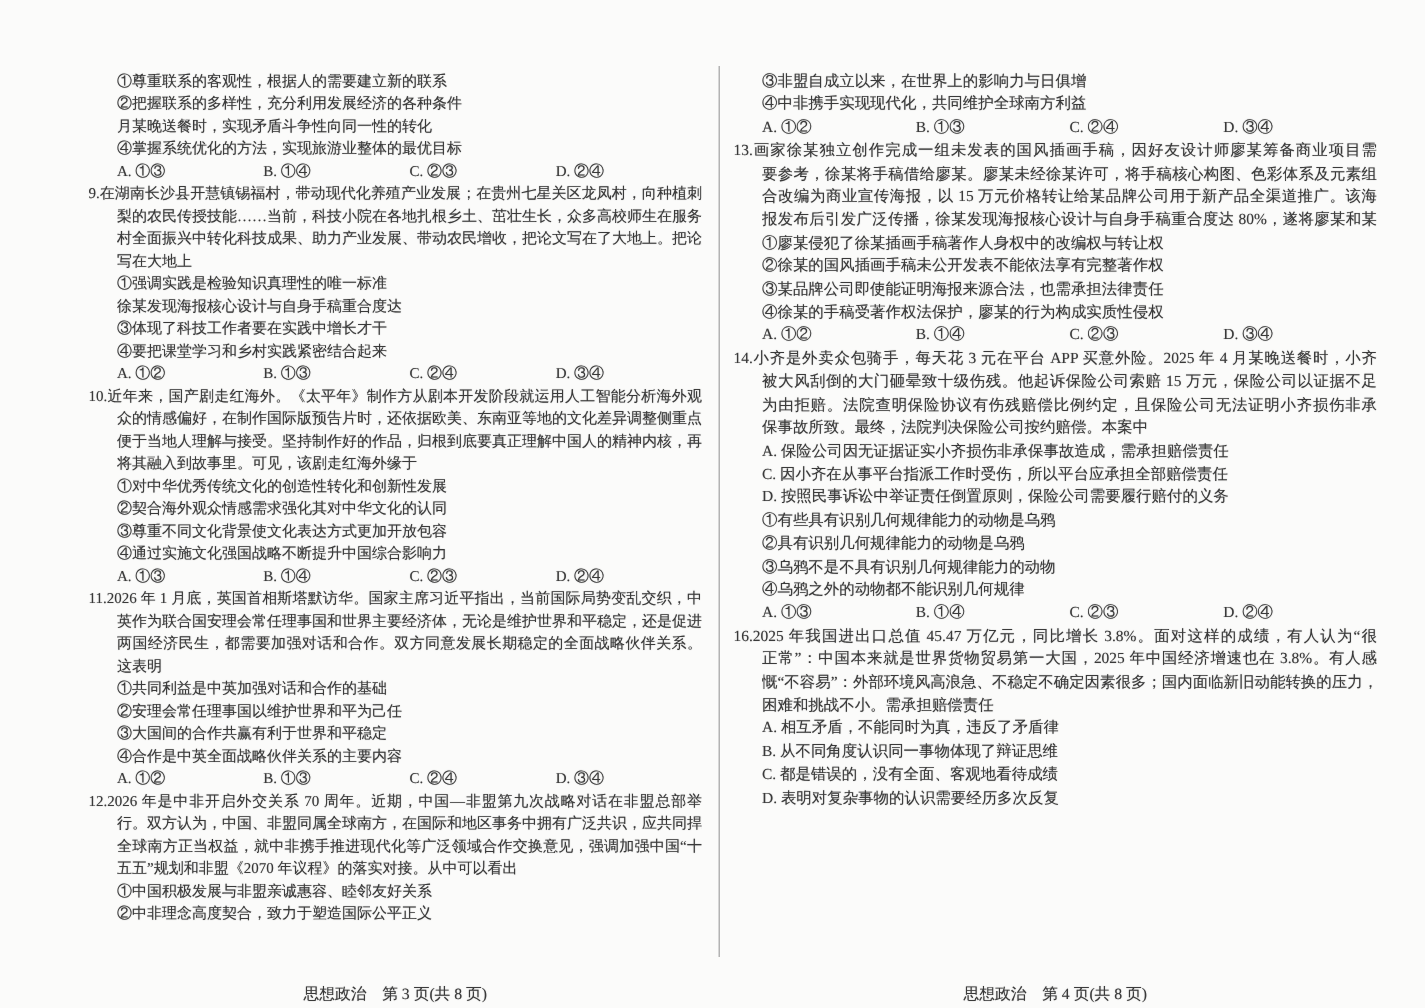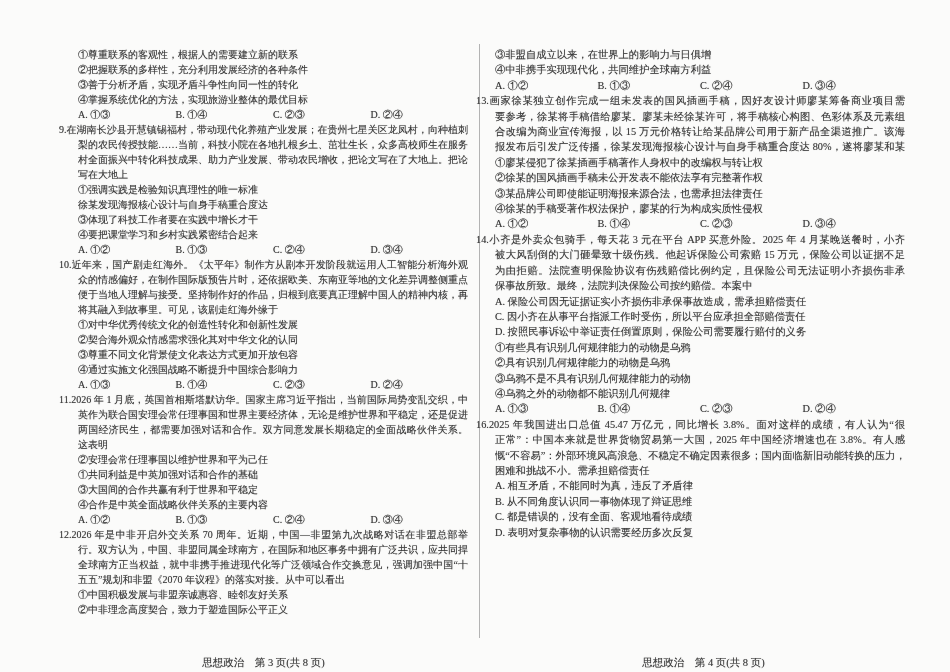--- a/index.html
+++ b/index.html
@@ -16,21 +16,21 @@
     background:#fbfbfa;
     overflow:hidden;
   }
   .col{
     position:absolute;
     top:47px;
     color:#3a3a3a;
     text-shadow:0 0 0.7px rgba(70,70,70,0.55);
   }
   #col-left{left:59px;width:409px;font-size:10px;line-height:15px;}
-  #col-right{left:476px;width:429px;font-size:10.3px;line-height:15.4px;}
+  #col-right{left:489px;width:429px;font-size:10.3px;line-height:15.4px;}
   .divider{
     position:absolute;
     left:479px;top:44px;
     width:1px;height:594px;
     background:#9b9b9b;
     opacity:.75;
   }
   
   .q{padding-left:19px;}
   .line{
@@ -63,21 +63,21 @@
   .footer-left{left:59px;width:409px;}
   .footer-right{left:489px;width:429px;}
 </style>
 </head>
 <body>
 
 <div class="page">
   <div class="col" id="col-left">
       <div class="line plain sub">①尊重联系的客观性，根据人的需要建立新的联系</div>
       <div class="line plain sub">②把握联系的多样性，充分利用发展经济的各种条件</div>
-      <div class="line plain sub">③善于分析矛盾，实现矛盾斗争性向同一性的转化</div>
+      <div class="line plain sub">月某晚送餐时，实现矛盾斗争性向同一性的转化</div>
       <div class="line plain sub">④掌握系统优化的方法，实现旅游业整体的最优目标</div>
       <div class="optrow">
         <span class="opt">A. ①③</span>
         <span class="opt">B. ①④</span>
         <span class="opt">C. ②③</span>
         <span class="opt">D. ②④</span>
       </div>
       <div class="q">
         <div class="line first"><span class="num">9.</span><span>在湖南长沙县开慧镇锡福村，带动现代化养殖产业发展；在贵州七星关区龙凤村，向种植刺</span></div>
         <div class="line">梨的农民传授技能……当前，科技小院在各地扎根乡土、茁壮生长，众多高校师生在服务乡</div>
@@ -109,22 +109,22 @@
         <span class="opt">B. ①④</span>
         <span class="opt">C. ②③</span>
         <span class="opt">D. ②④</span>
       </div>
       <div class="q">
         <div class="line first"><span class="num">11.</span><span>2026 年 1 月底，英国首相斯塔默访华。国家主席习近平指出，当前国际局势变乱交织，中</span></div>
         <div class="line">英作为联合国安理会常任理事国和世界主要经济体，无论是维护世界和平稳定，还是促进</div>
         <div class="line">两国经济民生，都需要加强对话和合作。双方同意发展长期稳定的全面战略伙伴关系。</div>
         <div class="line plain">这表明</div>
       </div>
+      <div class="line plain sub">①共同利益是中英加强对话和合作的基础</div>
       <div class="line plain sub">②安理会常任理事国以维护世界和平为己任</div>
-      <div class="line plain sub">①共同利益是中英加强对话和合作的基础</div>
       <div class="line plain sub">③大国间的合作共赢有利于世界和平稳定</div>
       <div class="line plain sub">④合作是中英全面战略伙伴关系的主要内容</div>
       <div class="optrow">
         <span class="opt">A. ①②</span>
         <span class="opt">B. ①③</span>
         <span class="opt">C. ②④</span>
         <span class="opt">D. ③④</span>
       </div>
       <div class="q">
         <div class="line first"><span class="num">12.</span><span>2026 年是中非开启外交关系 70 周年。近期，中国—非盟第九次战略对话在非盟总部举</span></div>

